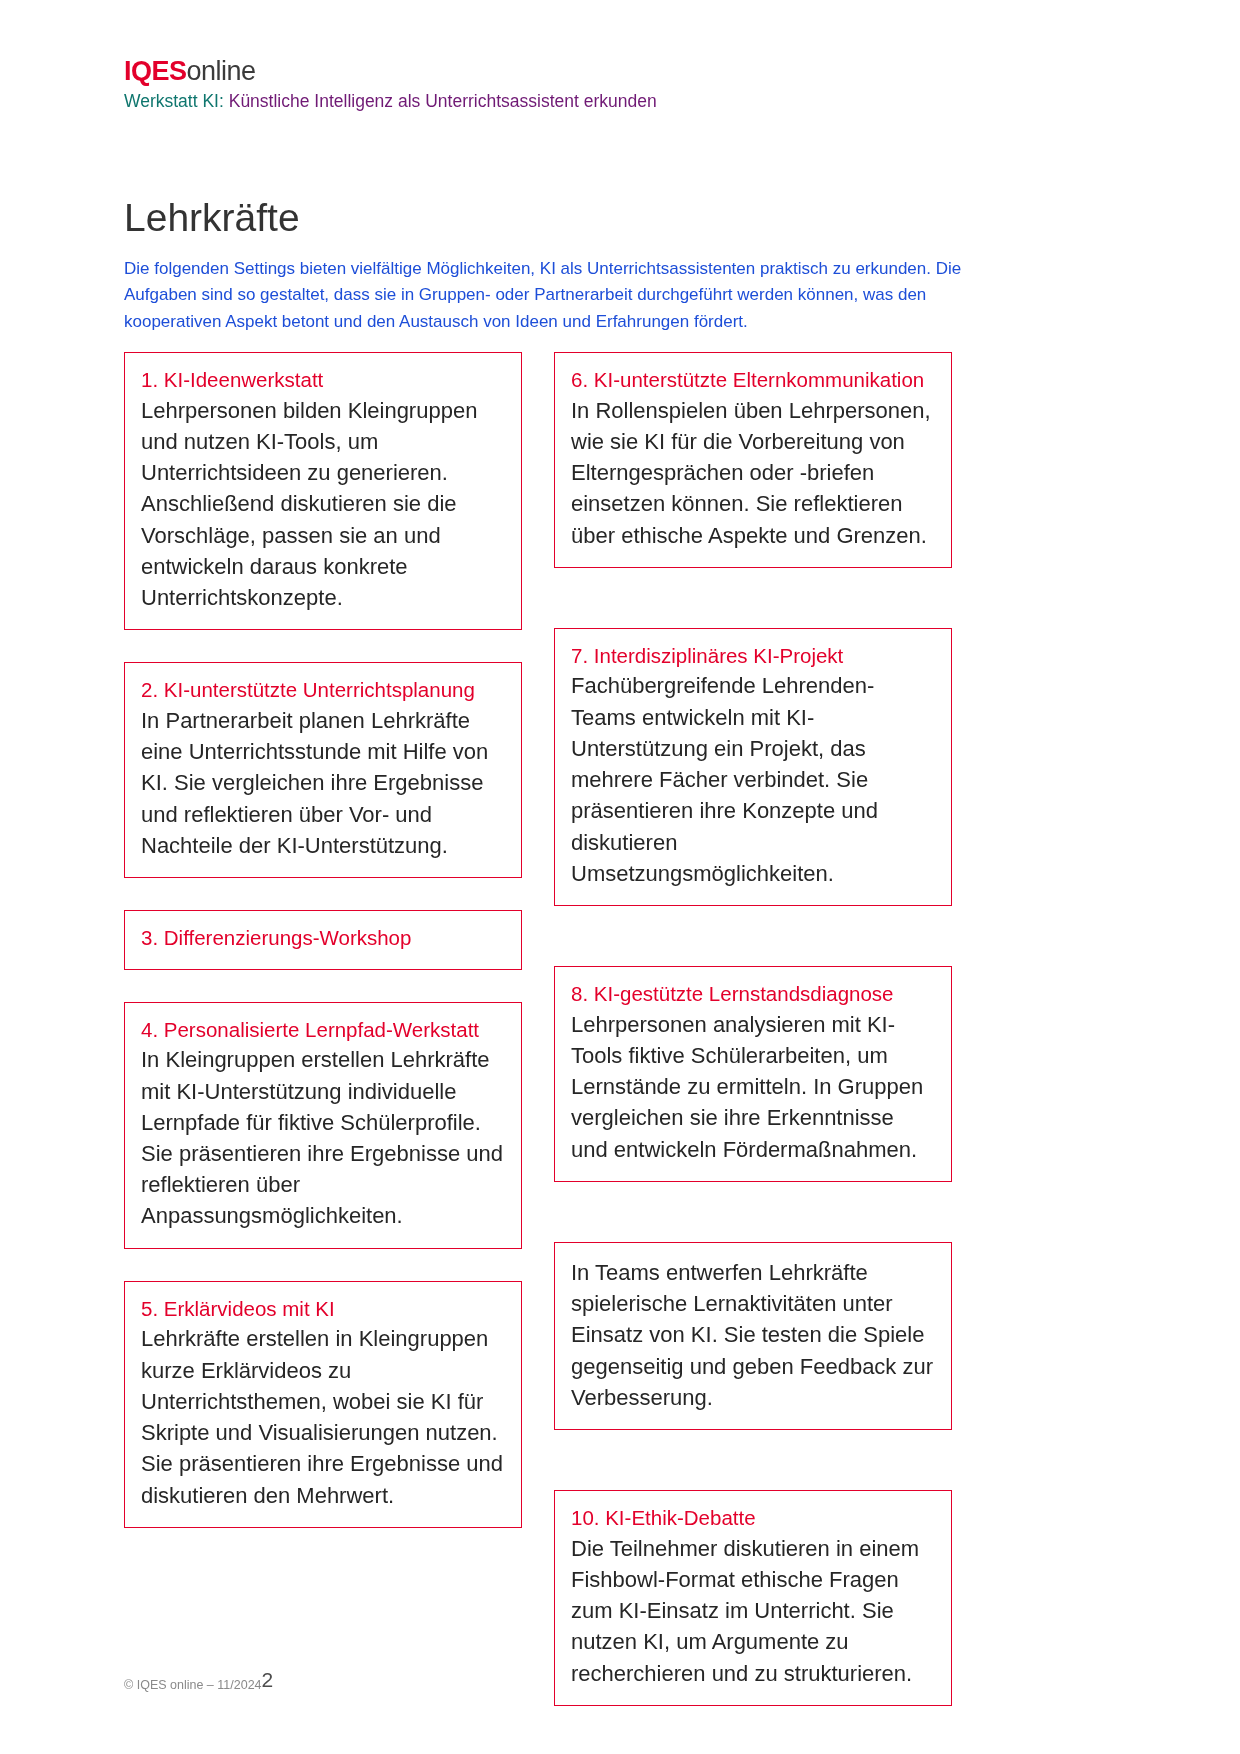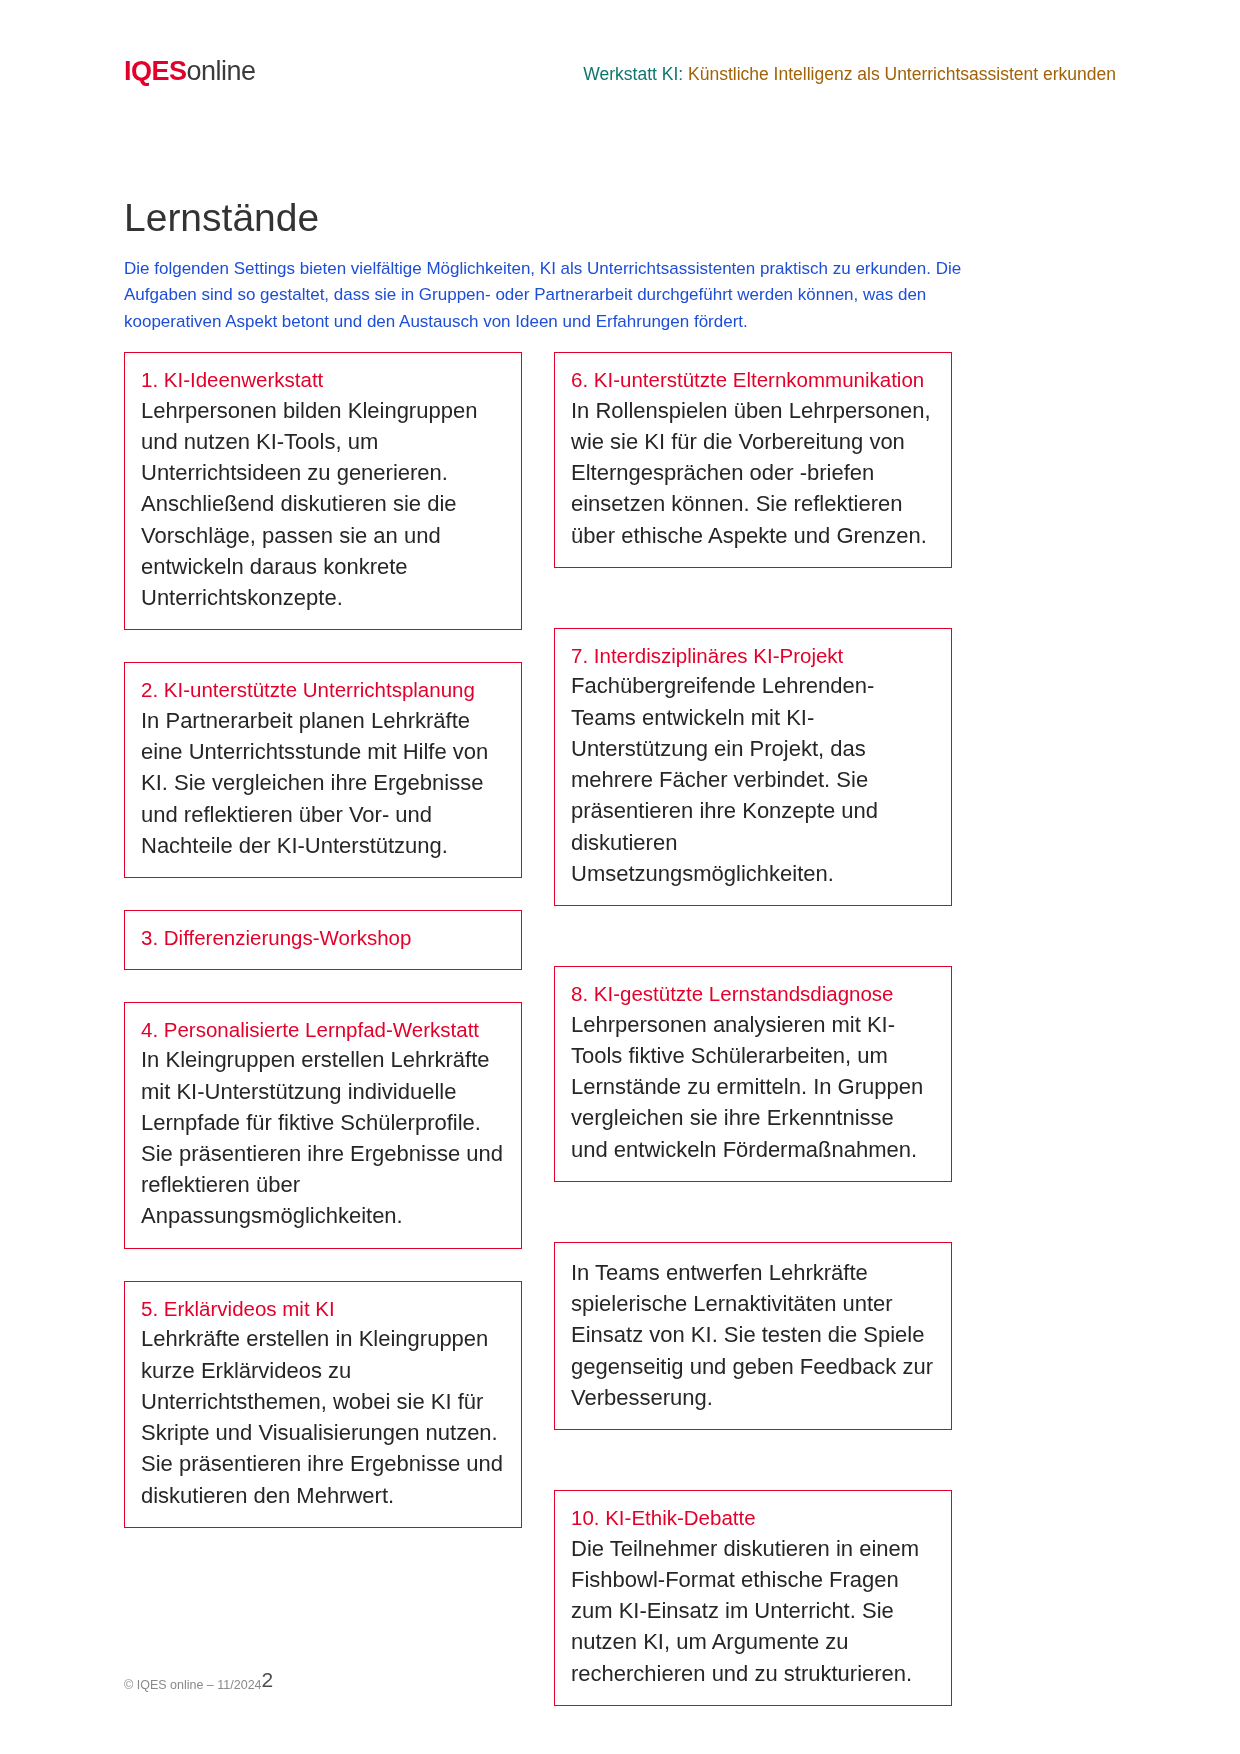--- a/index.html
+++ b/index.html
@@ -27,39 +27,40 @@
   
   .header {
     position: absolute;
     top: 58px;
     left: 124px;
     right: 124px;
     height: 40px;
     display: flex;
     align-items: flex-start;
     justify-content: space-between;
+    flex-direction: column;
   }
   .logo {
     font-size: 27px;
     letter-spacing: -0.5px;
     line-height: 1;
     white-space: nowrap;
     font-weight: 700;
   }
   .logo .iqes { color: #e3002b; font-weight: 700; }
   .logo .online { color: #3b3b3b; font-weight: 400; }
 
   .header-title {
     font-size: 17.5px;
     line-height: 1.2;
     padding-top: 6px;
     white-space: nowrap;
   }
   .header-title .ht-main { color: #0f766e; }
-  .header-title .ht-sub { color: #a16207; margin-top: 20px; }
+  .header-title .ht-sub { color: #701a75; margin-top: 20px; }
 
   
   .page-title {
     position: absolute;
     top: 170px;
     left: 124px;
     font-size: 39px;
     font-weight: 400;
     color: #333333;
     letter-spacing: 0px;
@@ -136,21 +137,21 @@
 
   <div class="header">
     <div class="logo">
       <span class="iqes">IQES</span><span class="online">online</span>
     </div>
     <div class="header-title">
       <span class="ht-main">Werkstatt KI: </span><span class="ht-sub">Künstliche Intelligenz als Unterrichtsassistent erkunden</span>
     </div>
   </div>
 
-  <h1 class="page-title">Lernstände</h1>
+  <h1 class="page-title">Lehrkräfte</h1>
 
   <p class="intro">Die folgenden Settings bieten vielfältige Möglichkeiten, KI als Unterrichtsassistenten praktisch zu erkunden. Die Aufgaben sind so gestaltet, dass sie in Gruppen- oder Partnerarbeit durchgeführt werden können, was den kooperativen Aspekt betont und den Austausch von Ideen und Erfahrungen fördert.</p>
 
   <div class="columns">
 
     <div class="col">
       <div class="card">
         <div class="card-title">1. KI-Ideenwerkstatt</div>
         <div class="card-text">Lehrpersonen bilden Kleingruppen und nutzen KI-Tools, um Unterrichtsideen zu generieren. Anschließend diskutieren sie die Vorschläge, passen sie an und entwickeln daraus konkrete Unterrichtskonzepte.</div>
       </div>

